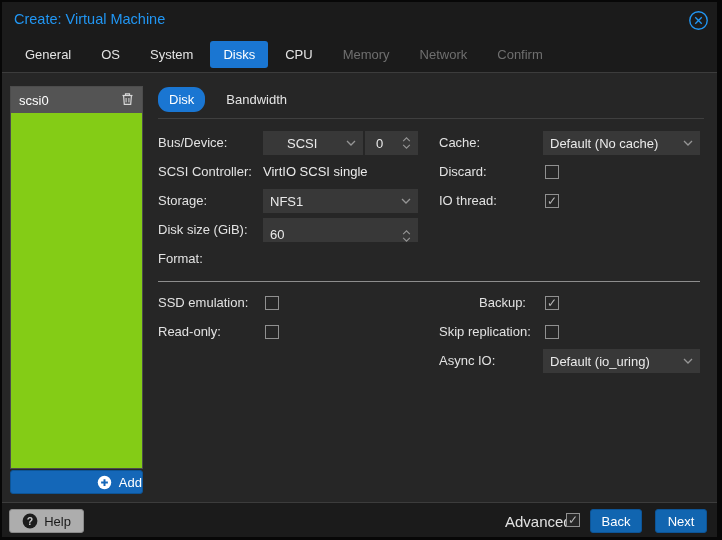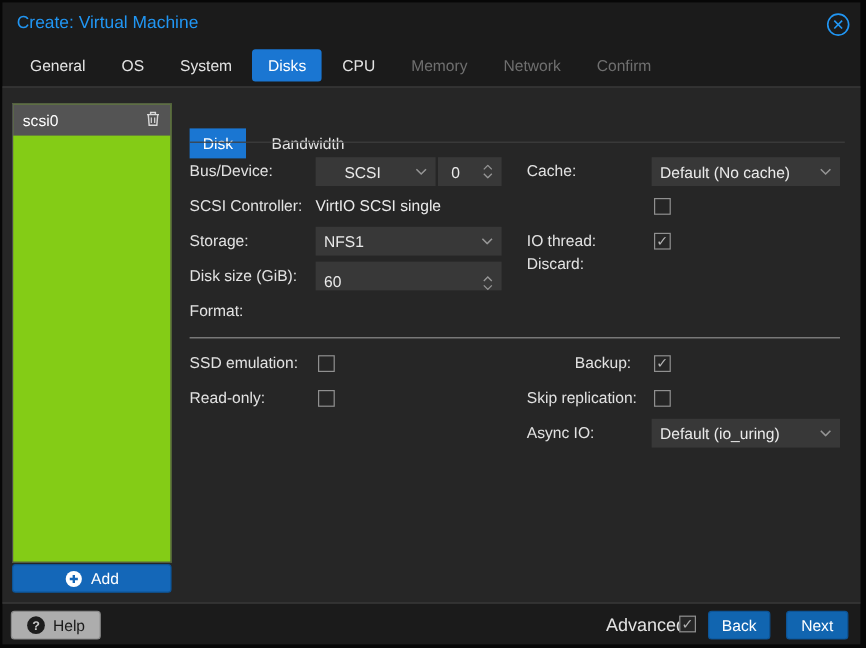--- a/index.html
+++ b/index.html
@@ -25,26 +25,26 @@
              background:#262626; border-top:1px solid #3c3c3c; border-bottom:1px solid #3c3c3c; }
 
   
   .disk-panel { position:absolute; left:8px; top:13px; width:133px; height:383px;
                 background:#84cc16; border:1px solid #4c4c4c; }
   .disk-row { height:26px; background:#545454; color:#fff; font-size:13px;
               display:flex; align-items:center; padding:0 8px; cursor:pointer; }
   .disk-row .spacer { flex:1; }
   .add-btn { position:absolute; left:8px; top:397px; width:133px; height:24px;
              background:#1467b8; border:1px solid #0d5496; border-radius:3px; color:#fff;
-             font-size:13px; display:flex; align-items:center; justify-content:center;
+             font-size:13px; display:flex; align-items:center; justify-content:flex-end;
              gap:7px; cursor:pointer; }
 
   
   .subtabs { position:absolute; left:156px; top:14px; display:flex; align-items:center; gap:10px; }
-  .subtab { padding:5px 11px; font-size:13px; color:#e4e4e4; border-radius:0; cursor:pointer;margin-top:20px; }
+  .subtab { padding:5px 11px; font-size:13px; color:#e4e4e4; border-radius:11px; cursor:pointer; }
   .subtab.active { background:#1a76d2; color:#fff; }
   .sep { position:absolute; height:1px; background:#3f3f3f; }
   .sep.light { background:#8d8d8d; }
 
   
   .lbl { position:absolute; height:24px; line-height:24px; font-size:13px; color:#e2e2e2; white-space:nowrap; }
   .field { position:absolute; height:24px; background:#383838; color:#eaeaea; font-size:13px;
            display:flex; align-items:center; padding:0 7px; cursor:pointer; }
   .field .grow { flex:1; }
   .plain-value { position:absolute; height:24px; line-height:24px; font-size:13px; color:#eaeaea; }
@@ -149,21 +149,21 @@
       <span class="grow"></span>
       <span style="display:flex;">
         <svg width="10" height="6" viewBox="0 0 10 6">
             <polyline points="1,1 5,5 9,1" fill="none" stroke="#969696" stroke-width="1.3"></polyline>
           </svg>
       </span>
     </div>
 
     <div class="lbl" style="left:156px; top:87px;">SCSI Controller:</div>
     <div class="plain-value" style="left:261px; top:87px;">VirtIO SCSI single</div>
-    <div class="lbl" style="left:437px; top:87px;margin-top:48px;">Discard:</div>
+    <div class="lbl" style="left:437px; top:87px;">Discard:</div>
     <div class="checkbox" style="left:543px; top:92px;"></div>
 
     <div class="lbl" style="left:156px; top:116px;">Storage:</div>
     <div class="field" style="left:261px; top:116px; width:155px;">
       <span>NFS1</span>
       <span class="grow"></span>
       <span style="display:flex;">
         <svg width="10" height="6" viewBox="0 0 10 6">
             <polyline points="1,1 5,5 9,1" fill="none" stroke="#969696" stroke-width="1.3"></polyline>
           </svg>

